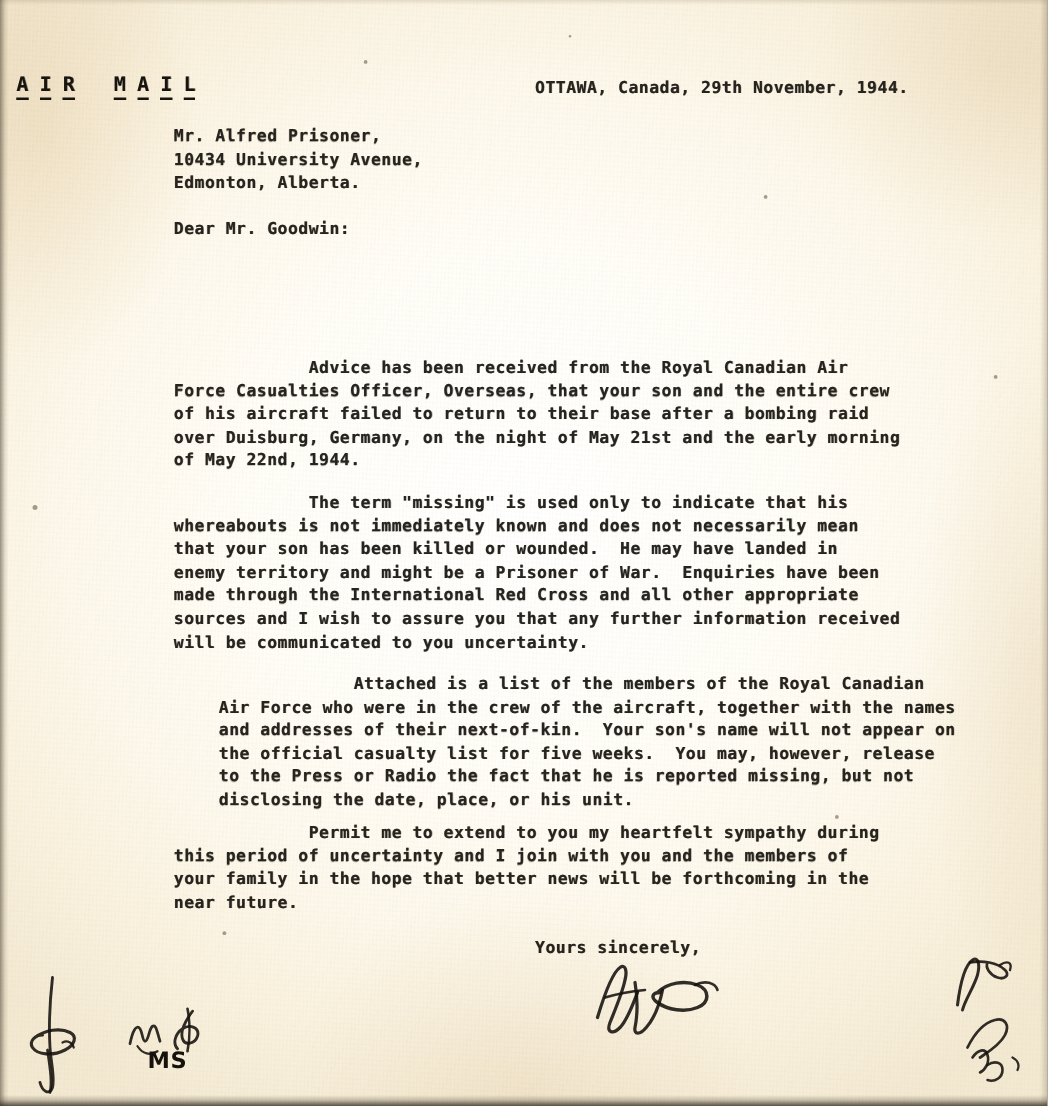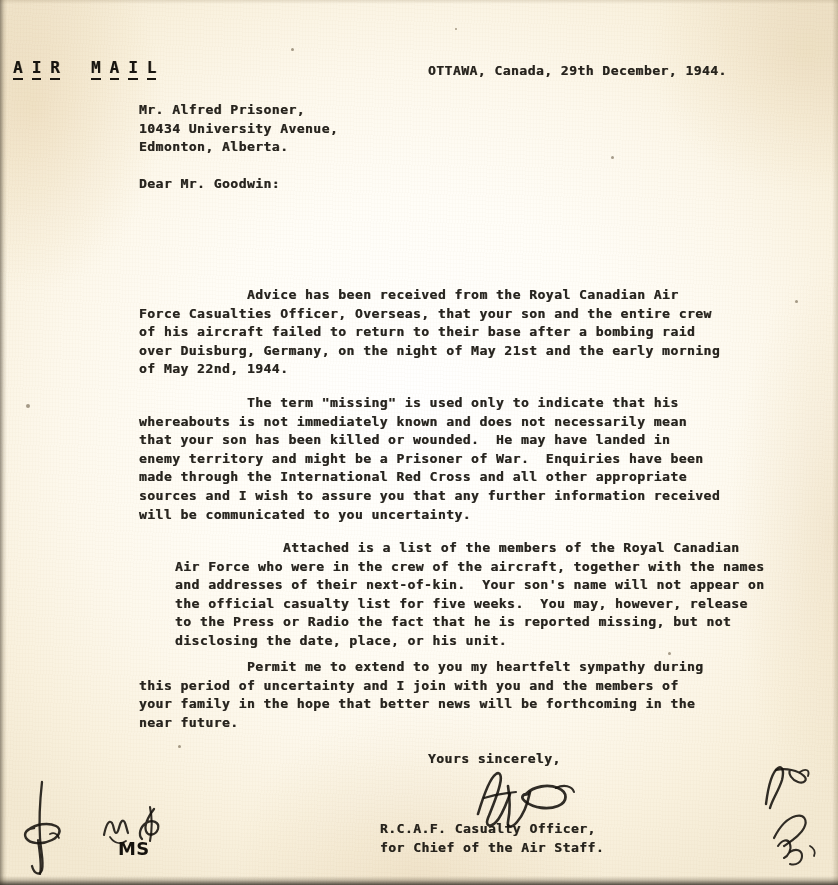--- a/index.html
+++ b/index.html
@@ -199,21 +199,21 @@
     <span class="grp">
       <span class="ch">M</span>
       <span class="ch">A</span>
       <span class="ch">I</span>
       <span class="ch">L</span>
     </span>
   </div>
 
   <div class="typed">
 
-    <div class="tw datum">OTTAWA, Canada, 29th December, 1944.</div>
+    <div class="tw datum">OTTAWA, Canada, 29th November, 1944.</div>
 
     <div class="tw addr"><span>Mr. Alfred Prisoner,</span>
 <span>10434 University Avenue,</span>
 <span>Edmonton, Alberta.</span></div>
 
     <div class="tw salute">Dear Mr. Goodwin:</div>
 
 
     <div class="tw p2"><span>             Advice has been received from the Royal Canadian Air</span>
 <span>Force Casualties Officer, Overseas, that your son and the entire crew</span>
@@ -236,22 +236,20 @@
 <span>to the Press or Radio the fact that he is reported missing, but not</span>
 <span>disclosing the date, place, or his unit.</span></div>
 
     <div class="tw p5"><span>             Permit me to extend to you my heartfelt sympathy during</span>
 <span>this period of uncertainty and I join with you and the members of</span>
 <span>your family in the hope that better news will be forthcoming in the</span>
 <span>near future.</span></div>
 
     <div class="tw closing">Yours sincerely,</div>
 
-    <div class="tw sigblock"><span>R.C.A.F. Casualty Officer,</span>
-<span>for Chief of the Air Staff.</span></div>
 
   </div>
 
   <div class="ink sig-main">
     <svg width="110" height="62" viewBox="0 0 110 62">
       <path d="M8 46 C14 26, 20 10, 26 6 C30 3, 32 8, 30 16 C28 26, 22 40, 18 50 C15 58, 20 60, 26 54 C32 48, 36 36, 40 26" stroke-width="2.6"></path>
       <path d="M14 30 C24 27, 36 25, 46 24" stroke-width="2.1"></path>
       <path d="M38 18 C40 30, 40 44, 38 54 C37 60, 42 60, 47 54 C54 46, 58 34, 60 24" stroke-width="2.6"></path>
       <path d="M56 26 C64 18, 78 16, 88 20 C98 24, 98 34, 88 38 C78 42, 64 40, 56 34 C50 30, 52 26, 58 26" stroke-width="2.8"></path>
       <path d="M86 20 C94 16, 102 18, 104 24" stroke-width="2.1"></path>

